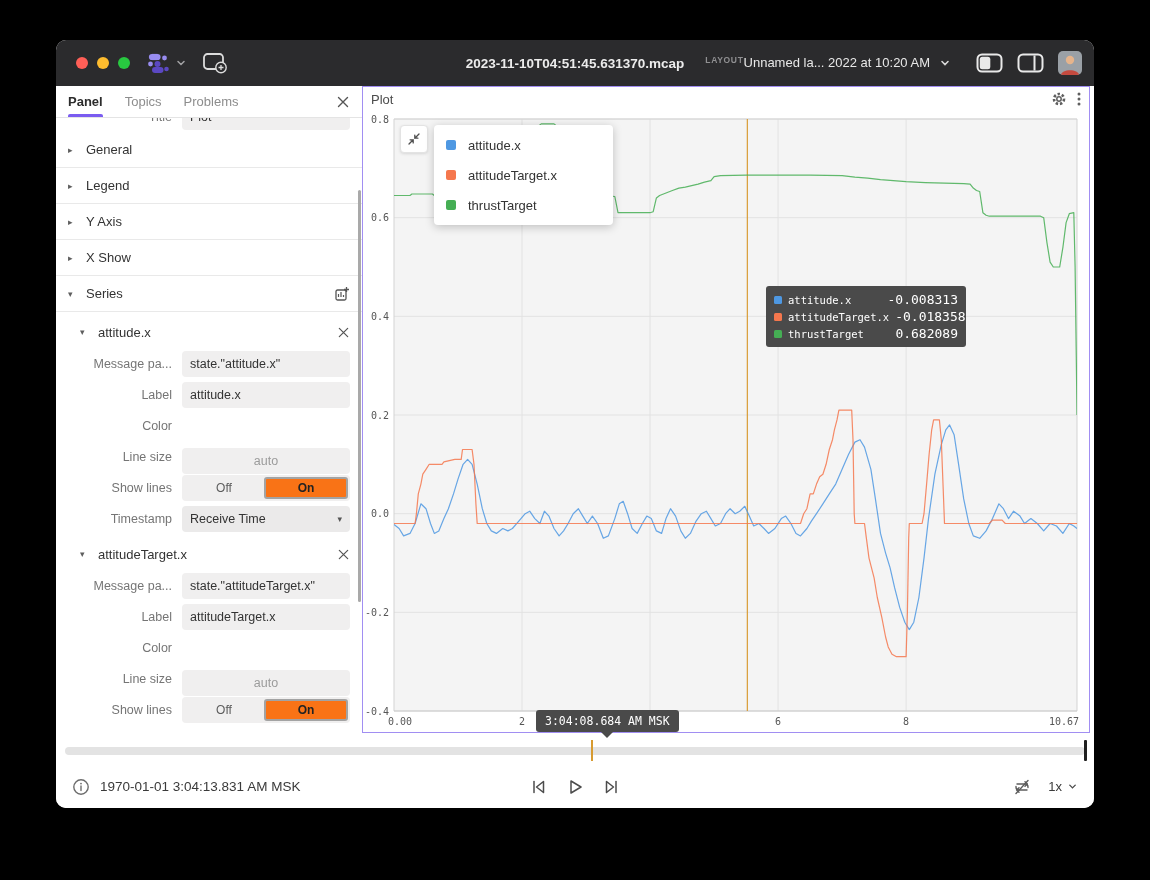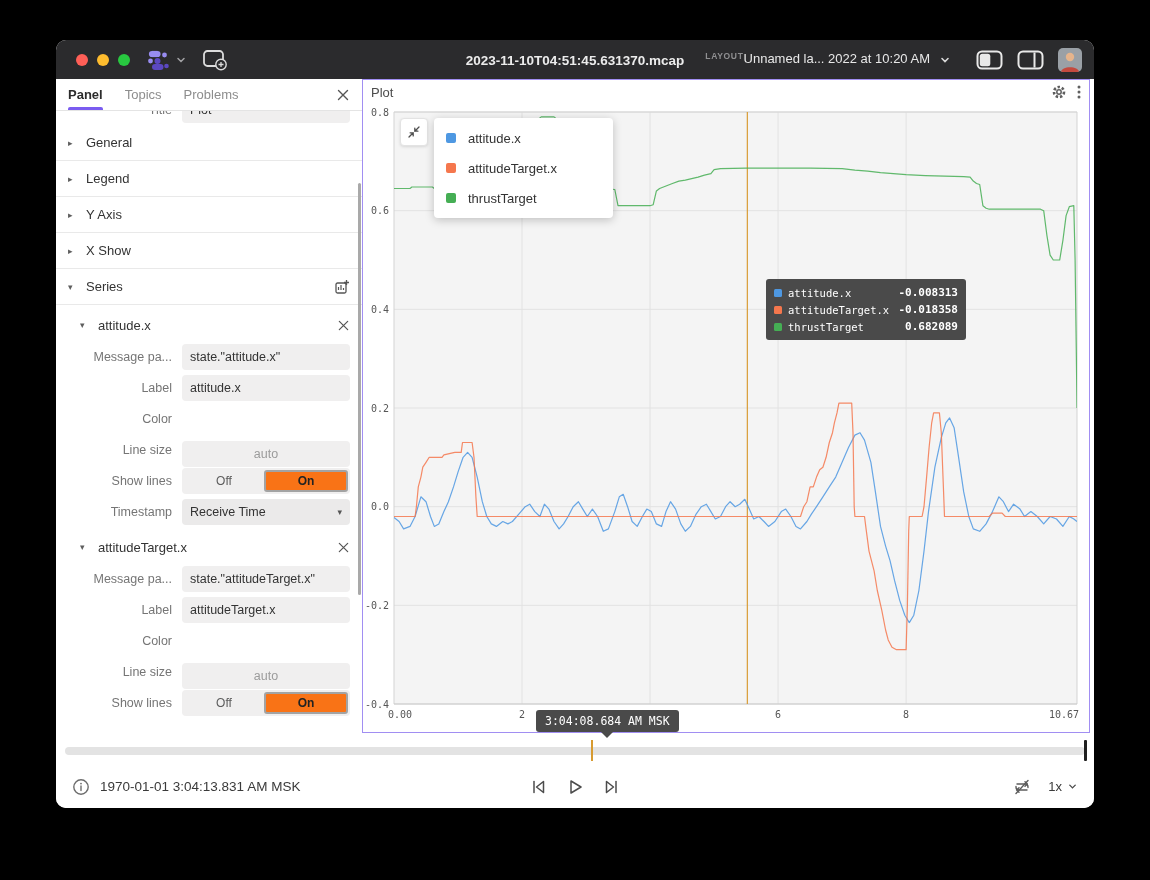--- a/index.html
+++ b/index.html
@@ -1,21 +1,21 @@
 <!DOCTYPE html>
 <html><head>
 <meta charset="utf-8">
 <style>
   * { margin:0; padding:0; box-sizing:border-box; }
   html,body { width:1150px; height:880px; background:#000; font-family:"Liberation Sans", sans-serif; overflow:hidden; }
   .stage { position:relative; width:1150px; height:880px; background:#000; }
   .window { position:absolute; left:56px; top:40px; width:1038px; height:768px; background:#fff; border-radius:10px; overflow:hidden; box-shadow:0 20px 50px rgba(0,0,0,.6); display:flex; flex-direction:column; }
 
   
-  .titlebar { position:relative; height:39px; background:#2b2b2d; display:flex; align-items:center; flex:none; padding:0 12px 0 20px; }
+  .titlebar { position:relative; height:46px; background:#2b2b2d; display:flex; align-items:center; flex:none; padding:0 12px 0 20px; }
   .traffic { display:flex; gap:9px; align-items:center; }
   .traffic span { width:12px; height:12px; border-radius:50%; display:block; }
   .t-red{background:#ff5f57;} .t-yellow{background:#febc2e;} .t-green{background:#28c840;}
   .logo-group { display:flex; align-items:center; margin-left:16px; gap:5px; }
   .titlebar-title { position:absolute; left:50%; top:50%; transform:translate(-50%,-50%); color:#ececec; font-size:13.5px; font-weight:600; white-space:nowrap; }
   .right-cluster { margin-left:auto; display:flex; align-items:center; gap:14px; }
   .layout-group { display:flex; align-items:center; gap:8px; margin-right:10px; }
   .layout-texts { display:flex; flex-direction:row; line-height:1.15; }
   .layout-label { font-size:8.5px; letter-spacing:.08em; color:#909092; font-weight:600; }
   .layout-name { font-size:13px; color:#e8e8e8; white-space:nowrap; }
@@ -63,21 +63,21 @@
   .legend-wrap { position:absolute; left:37px; top:38px; display:flex; align-items:flex-start; gap:6px; z-index:6; }
   .legend-collapse { width:28px; height:28px; background:#fff; border:1px solid #e3e3e3; border-radius:4px; display:flex; align-items:center; justify-content:center; box-shadow:0 1px 3px rgba(0,0,0,.12); }
   .legend-box { width:179px; background:#fff; border-radius:4px; box-shadow:0 2px 10px rgba(0,0,0,.22); padding:5px 0; }
   .legend-row { height:30px; display:flex; align-items:center; padding:0 12px; gap:12px; }
   .legend-sq { width:10px; height:10px; border-radius:2px; flex:none; }
   .legend-label { font-size:13px; color:#333; }
 
   .hover-tip { position:absolute; left:403px; top:199px; width:200px; background:#4a4a4a; border-radius:3px; padding:5px 8px; z-index:7; font-family:"DejaVu Sans Mono", monospace; }
   .hover-tip .row { display:flex; align-items:center; height:17px; gap:6px; }
   .hover-tip .nm { color:#fff; font-size:10.5px; }
-  .hover-tip .val { margin-left:auto; color:#fff; font-size:11px; font-weight:700; }
+  .hover-tip .val { margin-left:auto; color:#fff; font-size:13px; font-weight:400; }
   .tip-sq { width:8px; height:8px; border-radius:1.5px; flex:none; }
 
   
   .playbar { height:75px; flex:none; background:#fff; position:relative; }
   .scrub-track { position:absolute; left:9px; top:14px; width:1020px; height:8px; background:#e3e3e3; border-radius:4px; }
   .scrub-hover-mark { position:absolute; left:535px; top:7px; width:2px; height:21px; background:#d79b31; }
   .scrub-playhead { position:absolute; left:1028px; top:7px; width:3px; height:21px; background:#1f1f1f; border-radius:1px; }
   .controls { position:absolute; left:0; right:0; top:32px; bottom:0; display:flex; align-items:center; padding:0 16px; }
   .cur-time { font-size:13.5px; color:#3a3a3a; margin-left:10px; white-space:nowrap; }
   .center-btns { position:absolute; left:50%; transform:translateX(-50%); display:flex; align-items:center; gap:16px; }

